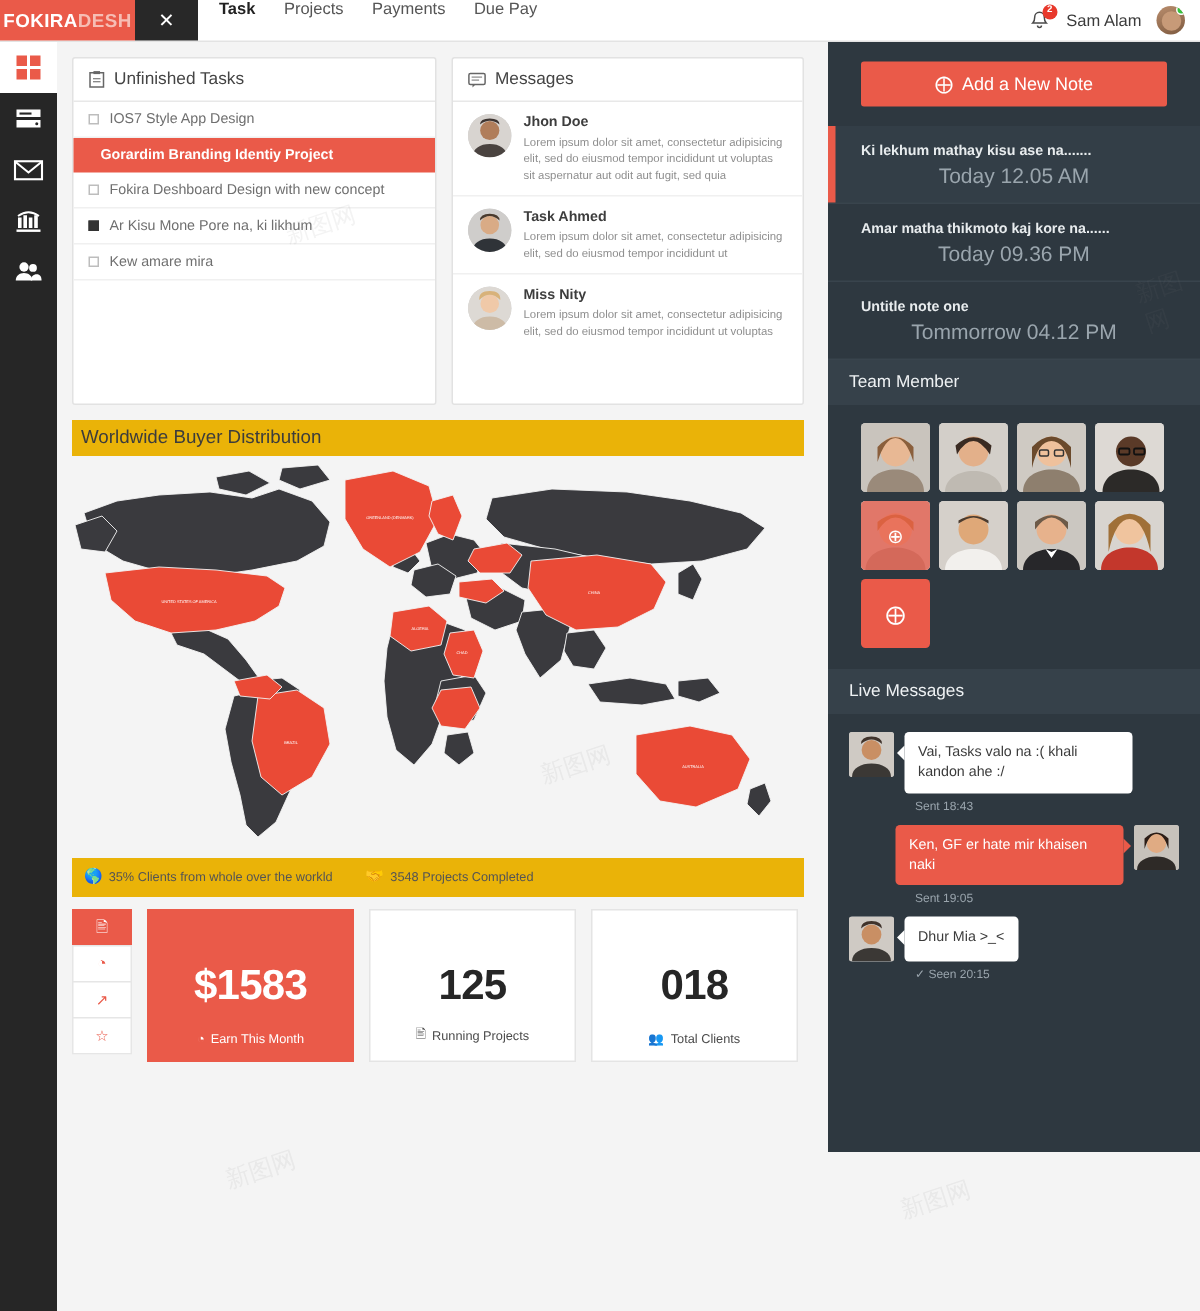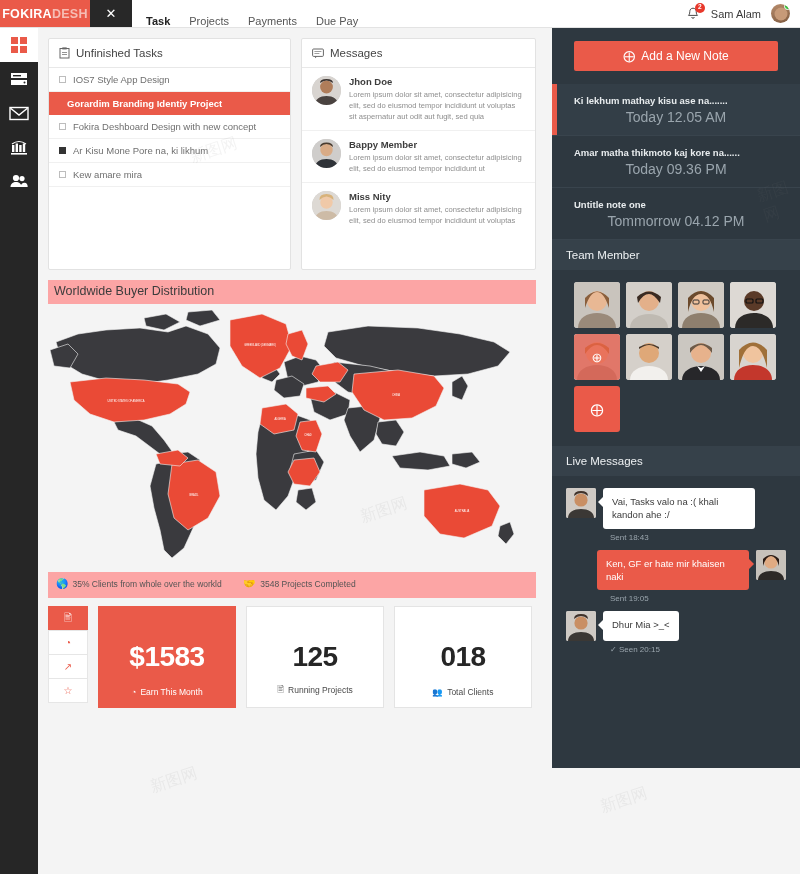--- a/index.html
+++ b/index.html
@@ -21,21 +21,21 @@
     width: 90px; background: #ea5a49; color: #fff;
     display: flex; align-items: center; justify-content: center;
     font-size: 12.5px; font-weight: bold; letter-spacing: .3px;
   }
   .brand .b-dim { color: #f6bdb4; font-weight: bold; }
   .menu-toggle {
     width: 42px; background: #282828; color: #fff;
     display: flex; align-items: center; justify-content: center;
     font-size: 13px;
   }
-  .navtabs { display: flex; align-items: flex-end; padding-left: 14px; gap: 19px; }
+  .navtabs { display: flex; align-items: flex-start; padding-left: 14px; gap: 19px; }
   .navtabs a { font-size: 11px; color: #555; text-decoration: none; }
   .navtabs a.active { color: #222; font-weight: bold; }
   .topright {
     margin-left: auto; display: flex; align-items: center;
     gap: 10px; padding-right: 10px;
   }
   .bell-wrap { position: relative; width: 16px; height: 16px; }
   .badge {
     position: absolute; right: -4px; top: -3px;
     background: #e8382b; color: #fff; font-size: 6.5px;
@@ -112,21 +112,21 @@
   .m-av {
     width: 29px; height: 29px; border-radius: 50%; flex: 0 0 auto;
     overflow: hidden; position: relative; background: #cfcfcf;
   }
   .m-name { font-size: 9.5px; font-weight: bold; color: #3d3d3d; margin-bottom: 2px; }
   .m-txt { font-size: 7.6px; line-height: 1.45; color: #8e8e8e; }
 
   
   .mappanel {
     margin-top: 10px; width: 488px; height: 318px;
-    background: #fca5a5; position: relative;
+    background: #eab308; position: relative;
   }
   .map-title { font-size: 12.5px; color: #3c3c3c; padding: 4px 2px 6px 6px; }
   .map-stage { position: relative; width: 488px; height: 268px; }
   .map-stage svg { position: absolute; left: 0; top: 0; }
 
   .map-legend {
     display: flex; gap: 22px; align-items: center;
     padding: 6px 8px; font-size: 8.5px; color: #545454;
   }
   .map-legend span.ic { font-size: 10px; color: #2b2b2b; margin-right: 4px; }
@@ -381,21 +381,21 @@
         <div class="msg">
           <div class="m-av">
             <svg width="29" height="29" viewBox="0 0 29 29">
                 <rect width="29" height="29" fill="#cfcdcb"></rect>
               <circle cx="14.5" cy="11" r="6.2" fill="#d9ab86"></circle>
                 <path d="M3 29c0-6 5-9 11.5-9S26 23 26 29z" fill="#2f3338"></path>
               <path d="M8 8 Q14.5 2 21 8 Q21 3.5 14.5 3.5 Q8 3.5 8 8z" fill="#4a3b2e"></path>
               </svg>
           </div>
           <div>
-            <div class="m-name">Bappy Member</div>
+            <div class="m-name">Task Ahmed</div>
             <div class="m-txt">Lorem ipsum dolor sit amet, consectetur adipisicing elit, sed do eiusmod tempor incididunt ut</div>
           </div>
         </div>
         <div class="msg">
           <div class="m-av">
             <svg width="29" height="29" viewBox="0 0 29 29">
                 <rect width="29" height="29" fill="#ddd9d4"></rect>
               <circle cx="14.5" cy="11.5" r="6.2" fill="#f0c9a8"></circle>
                 <path d="M3 29c0-6 5-9 11.5-9S26 23 26 29z" fill="#cdbba6"></path>
               <path d="M7.5 9 Q14.5 2 21.5 9 Q22 3 14.5 3 Q7 3 7.5 9z" fill="#d8b27a"></path>

